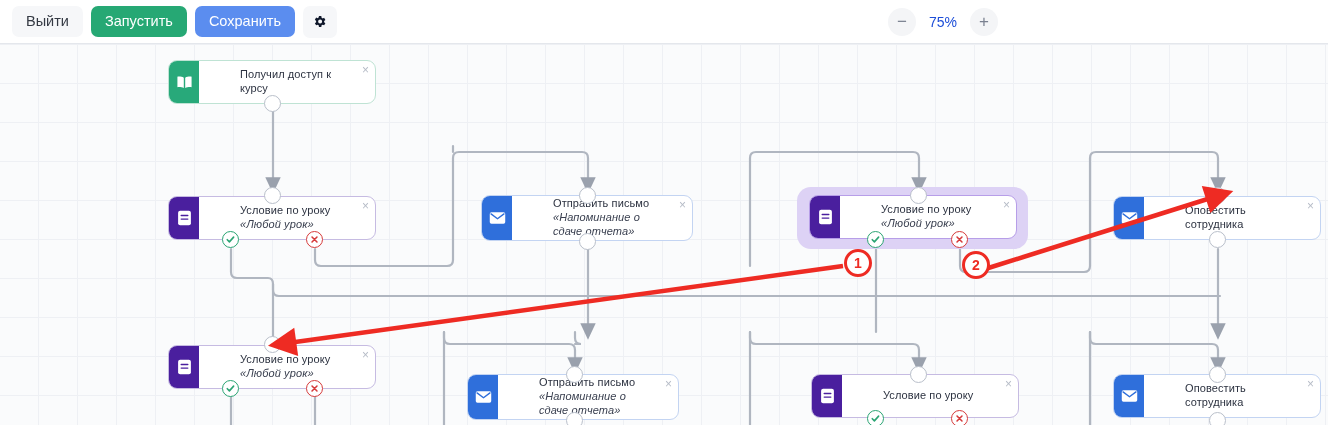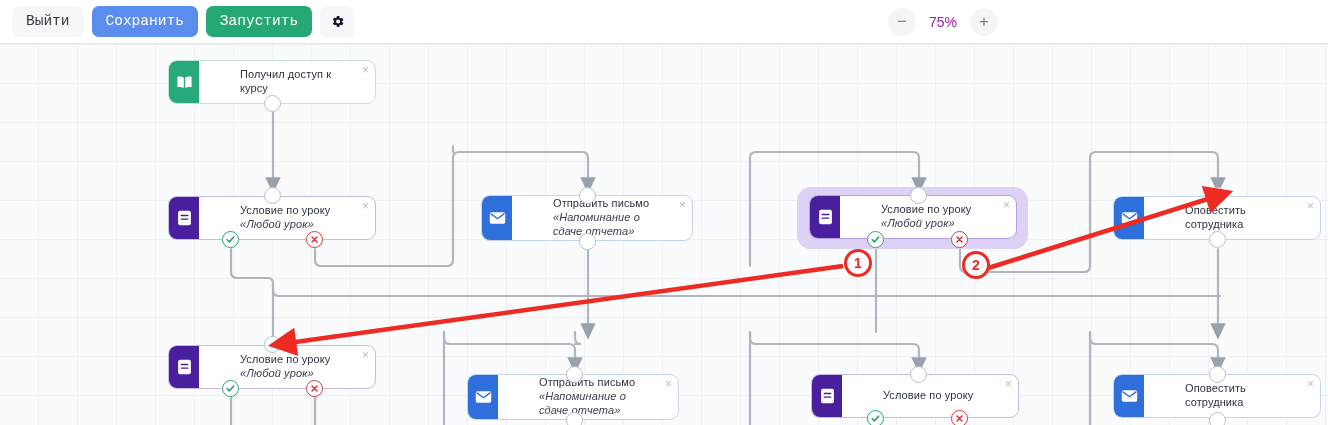--- a/index.html
+++ b/index.html
@@ -17,21 +17,21 @@
     border-bottom:1px solid #e4e7ec;
     box-sizing:border-box;
     display:flex;align-items:center;
     z-index:40;
   }
   .tb-left{display:flex;align-items:center;gap:8px;padding-left:12px;}
   .tb-right{margin-left:auto;display:flex;align-items:center;gap:6px;padding-right:330px;}
 
   .btn{
     border:none;outline:none;cursor:pointer;
-    font-family:Liberation Mono, monospace;font-size:14.5px;
+    font-family:Liberation Sans, sans-serif;font-size:14.5px;
     border-radius:7px;
     padding:7px 14px;
     line-height:1.15;
     white-space:nowrap;
   }
   .btn-exit{background:#f6f7f9;color:#353a44;}
   .btn-save{background:#5b8def;color:#ffffff;}
   .btn-run{background:#26a874;color:#ffffff;}
   .btn-gear{
     background:#f6f7f9;color:#1b2130;
@@ -43,21 +43,21 @@
 
   .zoom-btn{
     width:28px;height:28px;border-radius:50%;
     background:#f4f5f7;color:#7a8190;
     border:none;cursor:pointer;
     display:flex;align-items:center;justify-content:center;
     font-size:17px;line-height:1;padding:0;
     font-family:inherit;
   }
   .zoom-val{
-    font-size:14px;color:#a21caf;min-width:42px;text-align:center;
+    font-size:14px;color:#1d4ed8;min-width:42px;text-align:center;
     user-select:none;
   }
 
   
   #canvas{
     position:absolute;left:0;top:44px;width:1328px;height:381px;
     background-color:#fafbfc;
     background-image:
       linear-gradient(to right, #eef0f4 1px, transparent 1px),
       linear-gradient(to bottom, #eef0f4 1px, transparent 1px);
@@ -151,22 +151,22 @@
   }
 </style>
 </head>
 <body>
 
 <div id="app">
 
   <div id="toolbar">
     <div class="tb-left">
       <button class="btn btn-exit">Выйти</button>
+      <button class="btn btn-run">Запустить</button>
       <button class="btn btn-save">Сохранить</button>
-      <button class="btn btn-run">Запустить</button>
       <button class="btn btn-gear">
         <span>
           <svg width="15" height="15" viewBox="0 0 24 24" fill="#10182b">
             <path d="M19.4 13a7.6 7.6 0 0 0 0-2l2-1.6-2-3.4-2.4 1a7.5 7.5 0 0 0-1.7-1L14.9 3h-3.8l-.4 2.6a7.5 7.5 0 0 0-1.7 1l-2.4-1-2 3.4L6.6 11a7.6 7.6 0 0 0 0 2l-2 1.6 2 3.4 2.4-1c.5.4 1.1.8 1.7 1l.4 2.6h3.8l.4-2.6c.6-.2 1.2-.6 1.7-1l2.4 1 2-3.4-2-1.6ZM13 15.2a3.2 3.2 0 1 1 0-6.4 3.2 3.2 0 0 1 0 6.4Z"></path>
           </svg>
         </span>
       </button>
     </div>
     <div class="tb-right">
       <button class="zoom-btn">−</button>

